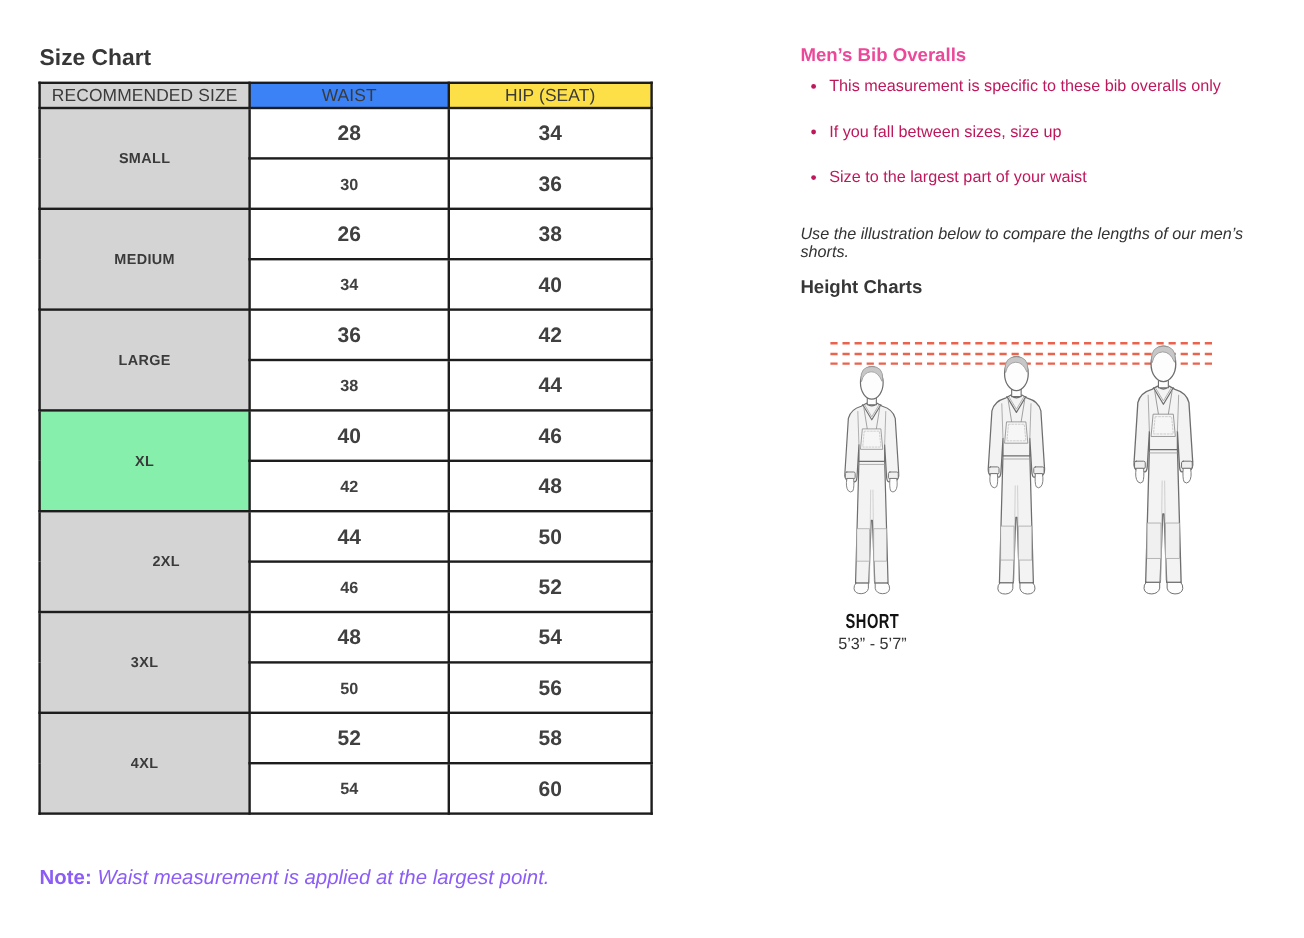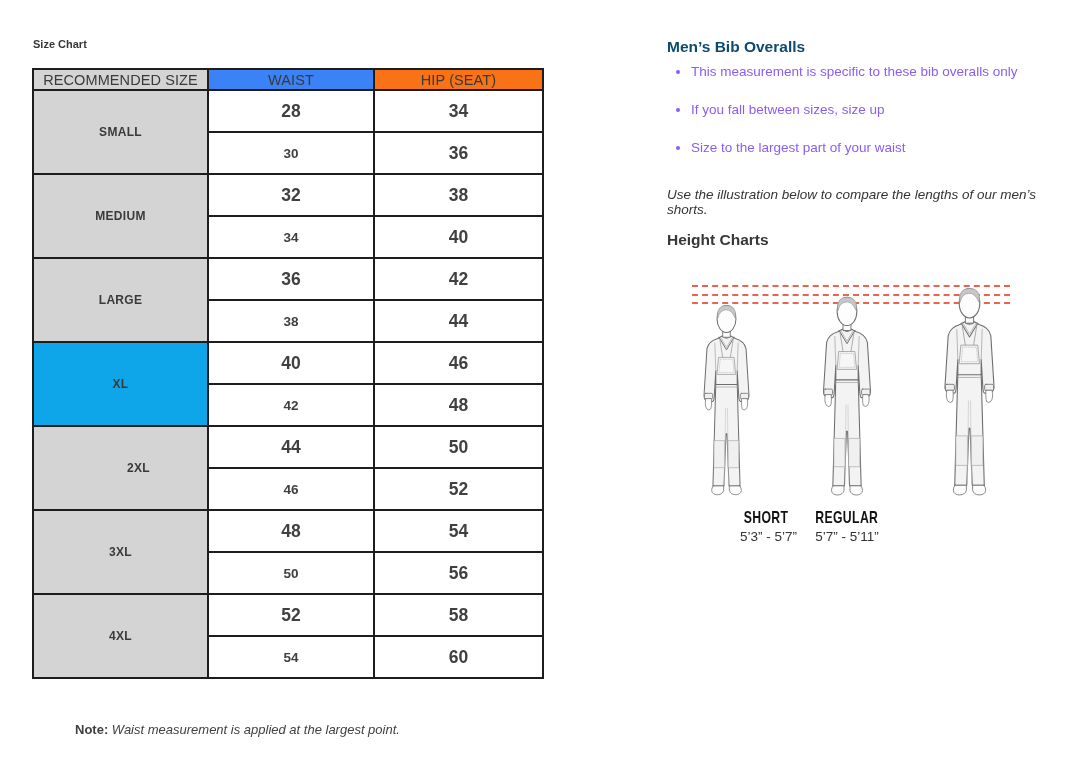--- a/index.html
+++ b/index.html
@@ -1,49 +1,49 @@
 <!DOCTYPE html>
 <html><head>
 <meta charset="utf-8">
 <style>
   * { margin:0; padding:0; box-sizing:border-box; }
   html,body { background:#ffffff; }
   body { font-family:"Liberation Sans", sans-serif; color:#3a3a3a; }
   .stage { position:relative; width:1087px; height:782px; background:#ffffff; overflow:hidden; }
 
   
-  .chart-title { position:absolute; left:33px; top:38px; font-size:11px; font-weight:700; color:#373737; }
+  .chart-title { position:absolute; left:33px; top:38px; font-size:19px; font-weight:700; color:#373737; }
   .size-table { position:absolute; left:32px; top:68px; border-collapse:collapse; table-layout:fixed; width:510px; }
   .size-table th, .size-table td { border:2px solid #1d1d1d; }
   .size-table thead th { background:#d4d4d4; height:21px; font-size:14.5px; font-weight:400; color:#3a3a3a; text-align:center; padding:1px 1px; letter-spacing:0.1px; }
   .col-size { width:175px; } .col-waist { width:166px; } .col-hip { width:169px; }
   .size-cell { background:#d4d4d4; font-size:12px; font-weight:700; text-align:center; color:#3a3a3a; letter-spacing:0.3px; }
   .num-cell { height:42px; text-align:center; vertical-align:middle; font-weight:700; color:#404040; background:#ffffff; }
   .num-cell.lg { font-size:17.5px; }
   .num-cell.sm { font-size:13.5px; }
-  .table-note { position:absolute; left:33px; top:722px; font-size:13px; color:#404040;margin-left:42px; }
+  .table-note { position:absolute; left:33px; top:722px; font-size:17px; color:#8b5cf6; }
   .table-note .note-label { font-weight:700; font-style:normal; }
   .table-note .note-text { font-style:italic; }
 
   
-  .info-title { position:absolute; left:667px; top:38px; font-size:15.5px; font-weight:700; color:#0c4a6e; }
+  .info-title { position:absolute; left:667px; top:38px; font-size:15.5px; font-weight:700; color:#ec4899; }
   .info-bullets { position:absolute; left:664px; top:64px; width:400px; list-style:disc; padding-left:27px; }
-  .info-bullets li { font-size:13.5px; color:#8b5cf6; margin-bottom:23px; }
+  .info-bullets li { font-size:13.5px; color:#be185d; margin-bottom:23px; }
   .instruction { position:absolute; left:667px; top:187px; width:400px; font-size:13.5px; font-style:italic; color:#333333; }
   .height-title { position:absolute; left:667px; top:231px; font-size:15.5px; font-weight:700; color:#373737; }
 
   .illustration { position:absolute; left:670px; top:268px; width:360px; height:300px; }
   .dash { position:absolute; left:22px; width:318px; height:0; border-top:2px dashed #e8472f; opacity:0.85; }
   .dash.d1 { top:17px; } .dash.d2 { top:26px; } .dash.d3 { top:34px; }
   .fig { position:absolute; }
   .fig-short   { left:25px;  top:33px; height:196px; width:63px; }
   .fig-regular { left:144px; top:25px; height:204px; width:66px; }
   .fig-tall    { left:265px; top:16px; height:213px; width:69px; }
   .height-label-block { position:absolute; top:240px; width:140px; text-align:center; }
-  .hl-short { left:-13px;text-align:right; } .hl-regular { left:107px; } .hl-tall { left:232px; }
+  .hl-short { left:-13px; } .hl-regular { left:107px; } .hl-tall { left:232px; }
   .h-label { display:inline-block; font-size:17px; font-weight:800; color:#111111; transform:scaleX(0.72); transform-origin:center; letter-spacing:0.5px; white-space:nowrap; }
   .h-range { margin-top:1px; font-size:13.5px; color:#333333; }
   .defs-svg { position:absolute; width:0; height:0; }
 </style>
 </head>
 <body>
 
 <div class="stage">
 
   <h2 class="chart-title">Size Chart</h2>
@@ -51,53 +51,53 @@
   <table class="size-table">
     <colgroup>
         <col class="col-size">
         <col class="col-waist">
         <col class="col-hip">
       </colgroup>
     <thead>
       <tr>
         <th style="background-color: rgb(212, 212, 212);">RECOMMENDED SIZE</th>
         <th style="background-color: #3b82f6;">WAIST</th>
-        <th style="background-color: #f97316;">HIP (SEAT)</th>
+        <th style="background-color: #fde047;">HIP (SEAT)</th>
       </tr>
     </thead>
     <tbody>
         <tr>
           <td rowspan="2" class="size-cell" style="background-color: rgb(212, 212, 212);">SMALL</td>
           <td class="num-cell lg">28</td>
           <td class="num-cell lg">34</td>
         </tr>
         <tr>
           <td class="num-cell sm">30</td>
           <td class="num-cell lg">36</td>
         </tr>
         <tr>
           <td rowspan="2" class="size-cell" style="background-color: rgb(212, 212, 212); margin-top: 12px;">MEDIUM</td>
-          <td class="num-cell lg">32</td>
+          <td class="num-cell lg">26</td>
           <td class="num-cell lg">38</td>
         </tr>
         <tr>
           <td class="num-cell sm">34</td>
           <td class="num-cell lg">40</td>
         </tr>
         <tr>
           <td rowspan="2" class="size-cell" style="background-color: rgb(212, 212, 212);">LARGE</td>
           <td class="num-cell lg">36</td>
           <td class="num-cell lg">42</td>
         </tr>
         <tr>
           <td class="num-cell sm">38</td>
           <td class="num-cell lg">44</td>
         </tr>
         <tr>
-          <td rowspan="2" class="size-cell" style="background-color: #0ea5e9;">XL</td>
+          <td rowspan="2" class="size-cell" style="background-color: #86efac;">XL</td>
           <td class="num-cell lg">40</td>
           <td class="num-cell lg">46</td>
         </tr>
         <tr>
           <td class="num-cell sm">42</td>
           <td class="num-cell lg">48</td>
         </tr>
         <tr>
           <td rowspan="2" class="size-cell" style="background-color: rgb(212, 212, 212); padding-left: 36px;">2XL</td>
           <td class="num-cell lg">44</td>
@@ -157,24 +157,20 @@
         <use href="#bibfig"></use>
       </svg>
     <svg class="fig fig-tall" viewBox="0 0 100 310">
         <use href="#bibfig"></use>
       </svg>
 
     <div class="height-label-block hl-short">
       <span class="h-label">SHORT</span>
       <div class="h-range">5’3” - 5’7”</div>
     </div>
-    <div class="height-label-block hl-regular">
-      <span class="h-label">REGULAR</span>
-      <div class="h-range">5’7” - 5’11”</div>
-    </div>
   </div>
 
   <svg class="defs-svg" aria-hidden="true">
     <defs>
       <g id="bibfig" fill="none" stroke-linejoin="round" stroke-linecap="round">
 
         <path d="M33,130 L67,130 L71.5,293 L54,293 L50.8,210 L49.2,210 L46,293 L28.5,293 Z" fill="#f3f3f3" stroke="#6e6e6e" stroke-width="1.6"></path>
         <path d="M48.5,170 L47,290 M51.5,170 L53,290" stroke="#c2c2c2" stroke-width="0.9"></path>
         <rect x="30.5" y="221" width="16.5" height="43" fill="#f0f0f0" stroke="#a8a8a8" stroke-width="1"></rect>
         <rect x="53" y="221" width="16.5" height="43" fill="#f0f0f0" stroke="#a8a8a8" stroke-width="1"></rect>

